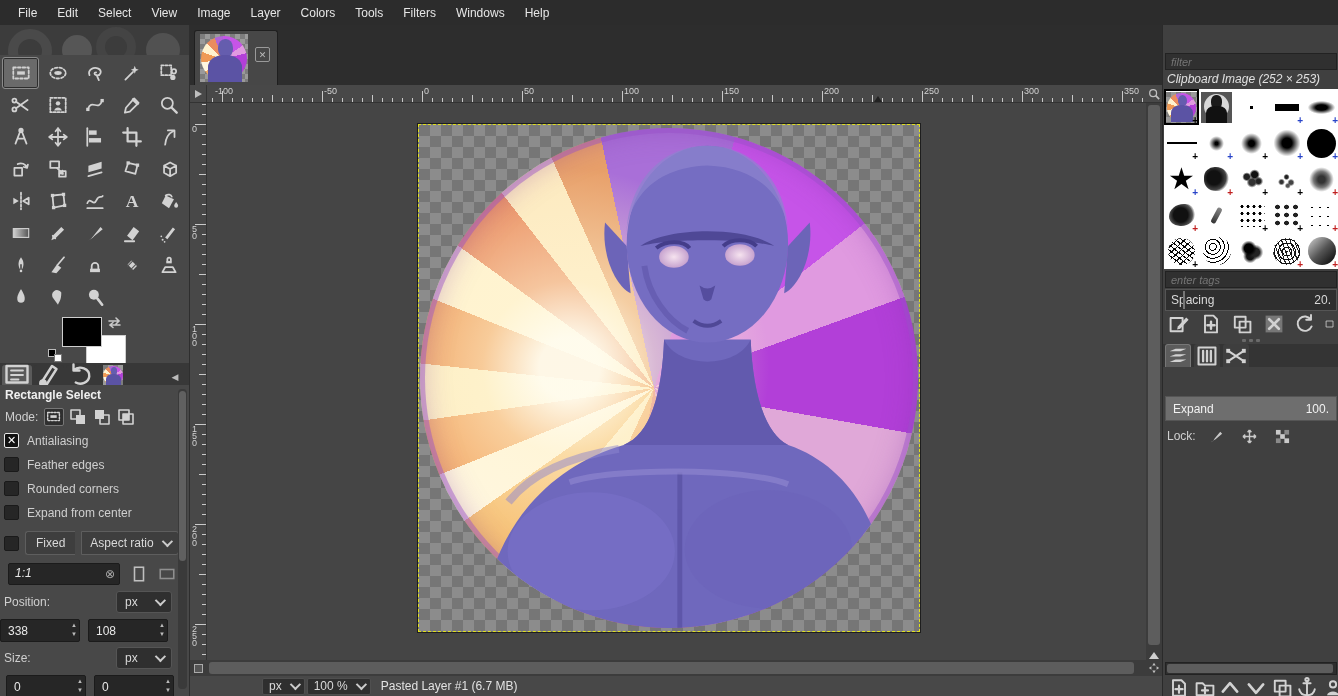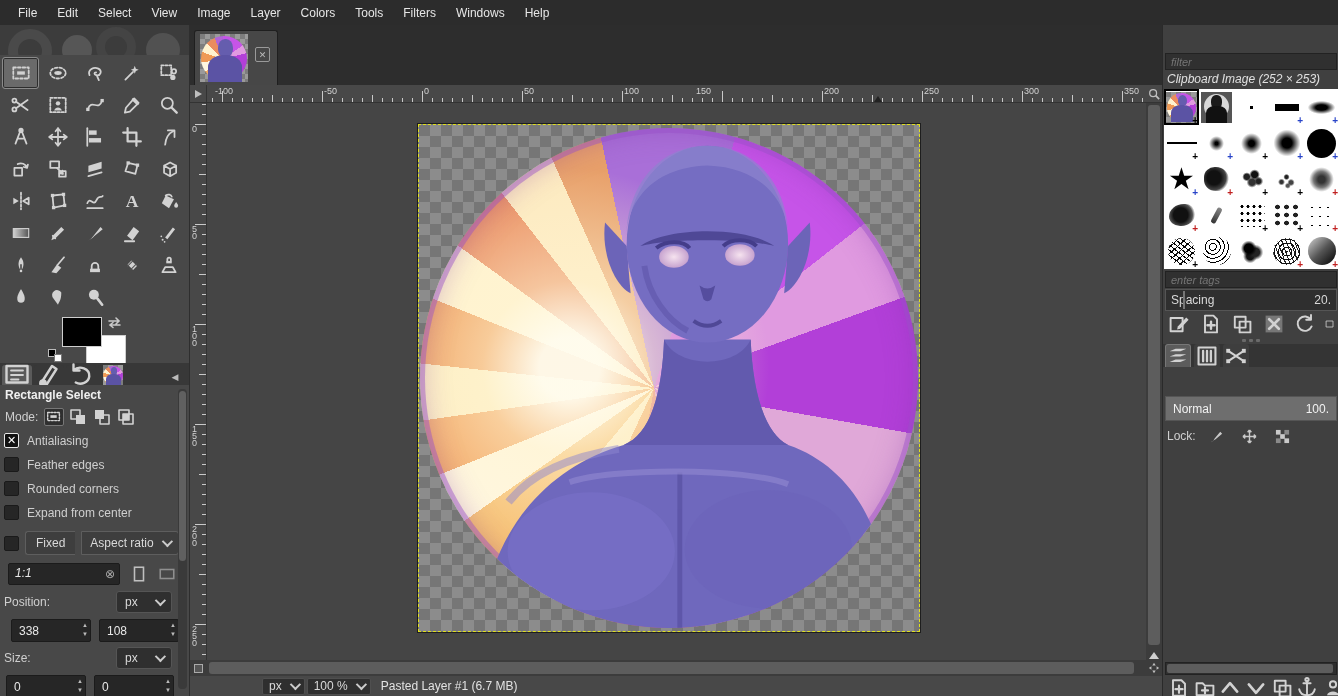--- a/index.html
+++ b/index.html
@@ -547,21 +547,21 @@
           </svg>
       </span>
     </div>
     <div class="abs" style="left:4px;top:206px;width:168px;display:flex;justify-content:space-between;align-items:center;">
       <span class="row-label">Position:</span>
       <span class="unit-dd">
         <span>px</span>
         <span class="chev"></span>
       </span>
     </div>
-    <div class="abs" style="left:11px;top:234px;display:flex;gap:8px;">
+    <div class="abs" style="left:0;top:234px;display:flex;gap:8px;">
       <span class="spin">
         <span>338</span>
         <span class="arrows">
             <span>▲</span>
             <span>▼</span>
           </span>
       </span>
       <span class="spin">
         <span>108</span>
         <span class="arrows">
@@ -711,21 +711,21 @@
       <div class="htick" style="left:895px;height:4px;"></div>
       <div class="htick" style="left:905px;height:4px;"></div>
       <div class="htick" style="left:915px;height:11px;"></div>
       <div class="htick" style="left:925px;height:4px;"></div>
       <div class="htick" style="left:935px;height:4px;"></div>
       <div class="hlabel" style="left:8px;">-100</div>
       <div class="hlabel" style="left:117px;">-50</div>
       <div class="hlabel" style="left:217px;">0</div>
       <div class="hlabel" style="left:317px;">50</div>
       <div class="hlabel" style="left:417px;">100</div>
-      <div class="hlabel" style="left:489px;">150</div>
+      <div class="hlabel" style="left:517px;">150</div>
       <div class="hlabel" style="left:617px;">200</div>
       <div class="hlabel" style="left:717px;">250</div>
       <div class="hlabel" style="left:817px;">300</div>
       <div class="hlabel" style="left:917px;">350</div>
       <div id="ruler-cursor" style="left:667px;"></div>
     </div>
   <div id="zoom-follow">
     <svg width="12" height="12" viewBox="0 0 14 14">
         <circle cx="6" cy="6" r="4" fill="none" stroke="#bfbfbf" stroke-width="1.5"></circle>
         <path d="M9 9 L13 13" stroke="#bfbfbf" stroke-width="2"></path>
@@ -1039,21 +1039,21 @@
           <path d="M4 6 L16 14 M4 14 L16 6"></path>
           <rect x="2.5" y="4.5" width="3" height="3" fill="#d2d2d2" stroke="none"></rect>
           <rect x="14.5" y="4.5" width="3" height="3" fill="#d2d2d2" stroke="none"></rect>
           <rect x="2.5" y="12.5" width="3" height="3" fill="#d2d2d2" stroke="none"></rect>
           <rect x="14.5" y="12.5" width="3" height="3" fill="#d2d2d2" stroke="none"></rect>
         </svg>
       </div>
     </div>
 
   <div id="opacity-row">
-    <span>Normal</span>
+    <span>Expand</span>
     <span>100.</span>
   </div>
   <div id="lock-row">
     <span class="row-label">Lock:</span>
     <span class="icon-btn">
       <svg width="15" height="15" viewBox="0 0 16 16">
           <path d="M2 14 c2-1 3-2 4-4 l6-7 2 2 -7 6 c-2 1-3 2-5 3 Z" fill="#c9c9c9"></path>
         </svg>
     </span>
     <span class="icon-btn">

